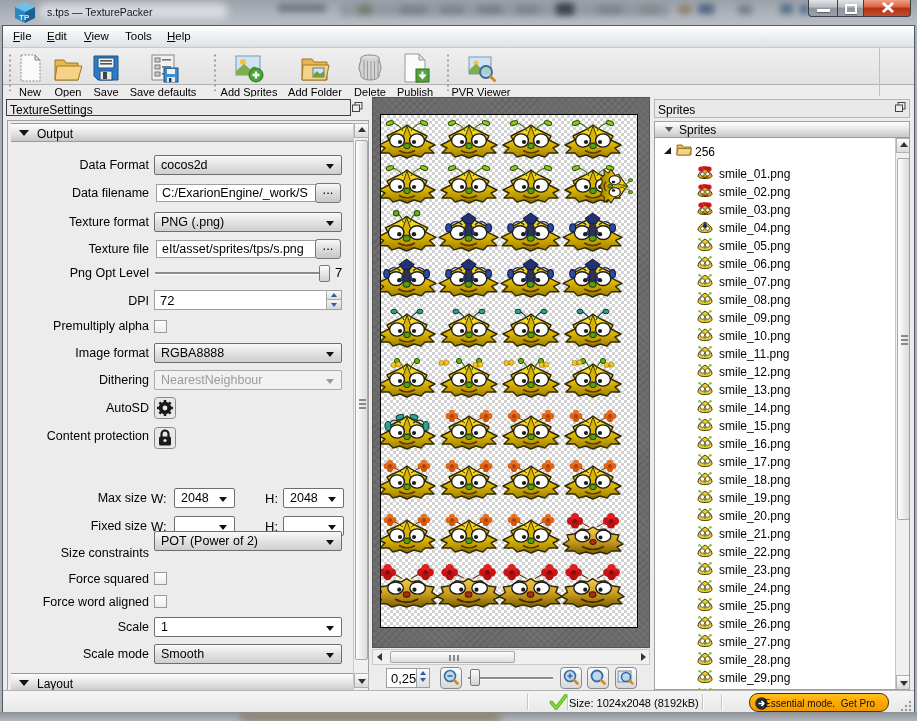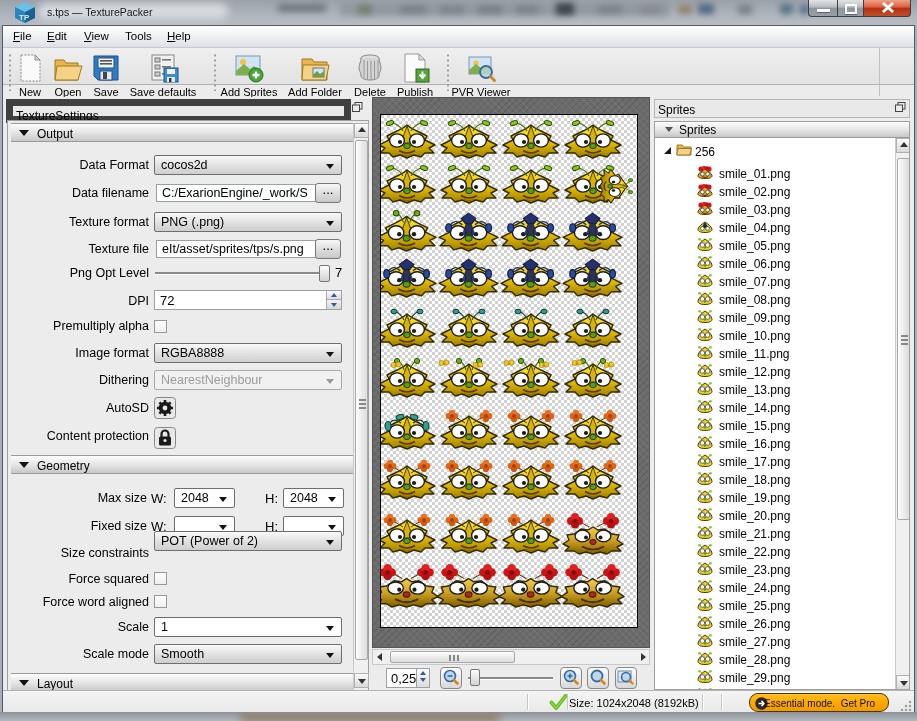--- a/index.html
+++ b/index.html
@@ -183,21 +183,21 @@
         <rect x="4" y="5" width="22" height="17" fill="#cfe4f4" stroke="#7c97ad"></rect>
         <circle cx="11" cy="11" r="2.6" fill="#f4c33c"></circle>
         <path d="M4 18 l7-6 5 4 4-3 6 5 v4 h-22z" fill="#7fae4e"></path>
         <circle cx="21" cy="20" r="6" fill="#bcd8ee" fill-opacity=".75" stroke="#3a6a96" stroke-width="1.8"></circle>
         <path d="M25.5 24.5 l4 4" stroke="#d08820" stroke-width="3" stroke-linecap="round"></path>
       </svg>
     PVR Viewer</div>
 </div>
 
 <div class="abs" id="leftpanel" style="left:3px;top:97px;width:369px;height:593px;background:#ececec;">
-  <div class="abs" style="left:3px;top:2px;width:345px;height:24px;background:#e9e9e9;border:7px solid #404040;box-sizing:border-box;">
+  <div class="abs" style="left:3px;top:2px;width:345px;height:17px;background:#e9e9e9;border:1px solid #404040;box-sizing:border-box;">
       <span style="position:absolute;left:3px;top:3px;font-size:12px;">TextureSettings</span>
     </div>
   <svg class="abs" style="left:349px;top:5px" width="11" height="10">
       <rect x="3" y="0.5" width="7" height="6.5" fill="none" stroke="#444"></rect>
       <rect x="0.5" y="3" width="7" height="6.5" fill="#ececec" stroke="#444"></rect>
     </svg>
   <div class="abs" id="settings-frame" style="left:4px;top:23px;width:362px;height:570px;border:1px solid #a0a0a0;border-bottom:none;box-sizing:border-box;background:#ececec;">
 
     <div class="sect-hdr" style="left:3px;top:2px;width:342px;text-decoration:underline;">
         <div class="tri"></div>
@@ -272,24 +272,20 @@
       </svg>
 
     <div class="lbl" style="top:308px;right:219px;">Content protection</div>
     <svg class="abs" style="left:146px;top:306px" width="22" height="22" viewBox="0 0 22 22">
         <rect x="0.5" y="0.5" width="21" height="21" rx="3" fill="#e8e8e8" stroke="#888"></rect>
         <rect x="5" y="9.5" width="12" height="9" rx="1.5" fill="#1a1a1a"></rect>
         <path d="M7.5 10 v-3 a3.5 3.5 0 0 1 7 0 v3" fill="none" stroke="#1a1a1a" stroke-width="2.2"></path>
         <circle cx="11" cy="13.5" r="1.6" fill="#e8e8e8"></circle>
       </svg>
 
-    <div class="sect-hdr" style="left:3px;top:334px;width:342px;">
-        <div class="tri"></div>
-        <span>Geometry</span>
-      </div>
 
     <div class="lbl" style="top:370px;right:221px;">Max size</div>
     <div class="abs" style="left:143px;top:370px;">W:</div>
     <div class="combo white" style="top:367px;left:166px;width:61px;">
         <span>2048</span>
         <div class="arr"></div>
       </div>
     <div class="abs" style="left:257px;top:370px;">H:</div>
     <div class="combo white" style="top:367px;left:275px;width:61px;">
         <span>2048</span>

